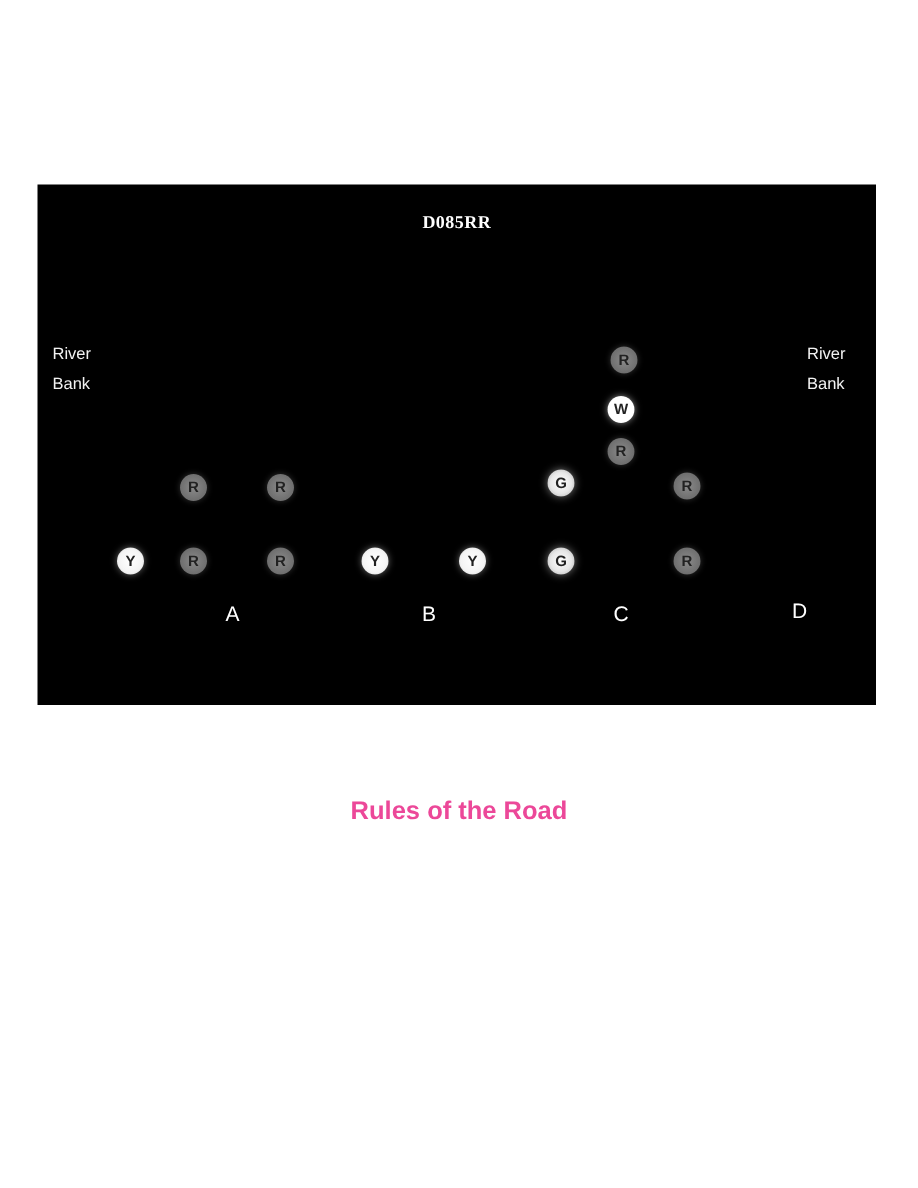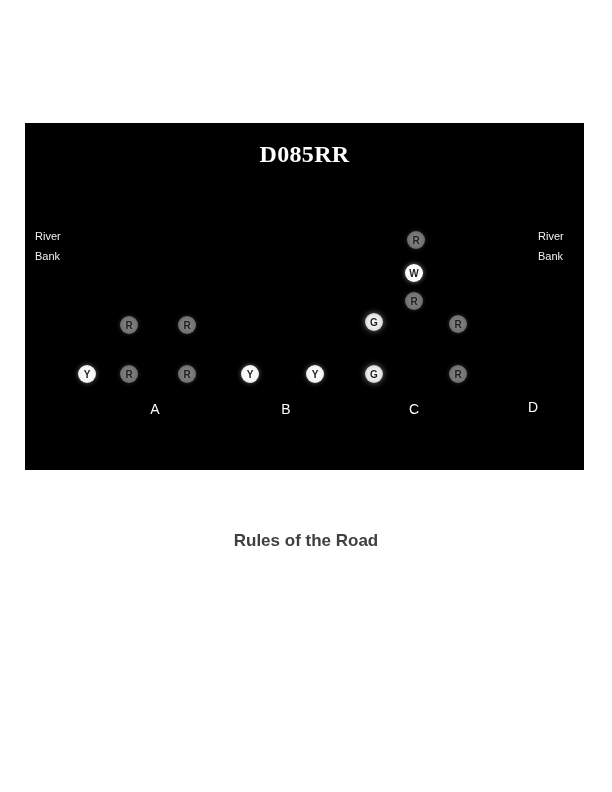--- a/index.html
+++ b/index.html
@@ -9,21 +9,21 @@
       font-family: "Liberation Sans", sans-serif;
     }
     .panel {
       position: absolute; left: 25px; top: 123px;
       width: 559px; height: 347px; background: #000000;
     }
     .title {
       position: absolute; left: 0; width: 100%; top: 18px;
       text-align: center; color: #ffffff;
       font-family: "Liberation Serif", serif; font-weight: bold;
-      font-size: 24px; letter-spacing: 0.3px;
+      font-size: 12px; letter-spacing: 0.3px;
     }
     .bank {
       position: absolute; color: #f2f2f2; font-size: 11px; line-height: 20px;
       font-family: "Liberation Sans", sans-serif;
     }
     .bank-left { left: 10px; top: 103px; }
     .bank-right { left: 513px; top: 103px; }
     .light {
       position: absolute; width: 18px; height: 18px; border-radius: 50%;
       transform: translate(-50%, -50%);
@@ -35,21 +35,21 @@
     .light.yellow { background: radial-gradient(circle, #ffffff 0%, #f4f4f4 60%, #cfcfcf 100%); box-shadow: 0 0 5px #666; }
     .light.green { background: radial-gradient(circle, #ffffff 0%, #e6e6e6 55%, #a8a8a8 100%); box-shadow: 0 0 6px #777; }
     .light.white { background: radial-gradient(circle, #ffffff 0%, #ffffff 70%, #dddddd 100%); box-shadow: 0 0 5px #888; }
     .point-label {
       position: absolute; color: #ffffff; font-size: 14px;
       transform: translateX(-50%);
       font-family: "Liberation Sans", sans-serif;
     }
     .caption {
       position: absolute; left: 0; width: 100%; top: 531px;
-      text-align: center; color: #404040; font-weight: bold; font-size: 17px;
+      text-align: center; color: #ec4899; font-weight: bold; font-size: 17px;
       font-family: "Liberation Sans", sans-serif;
     }
   </style>
 </head>
 <body>
 
 <div class="panel">
   <div class="title">D085RR</div>
 
   <div class="bank bank-left">

